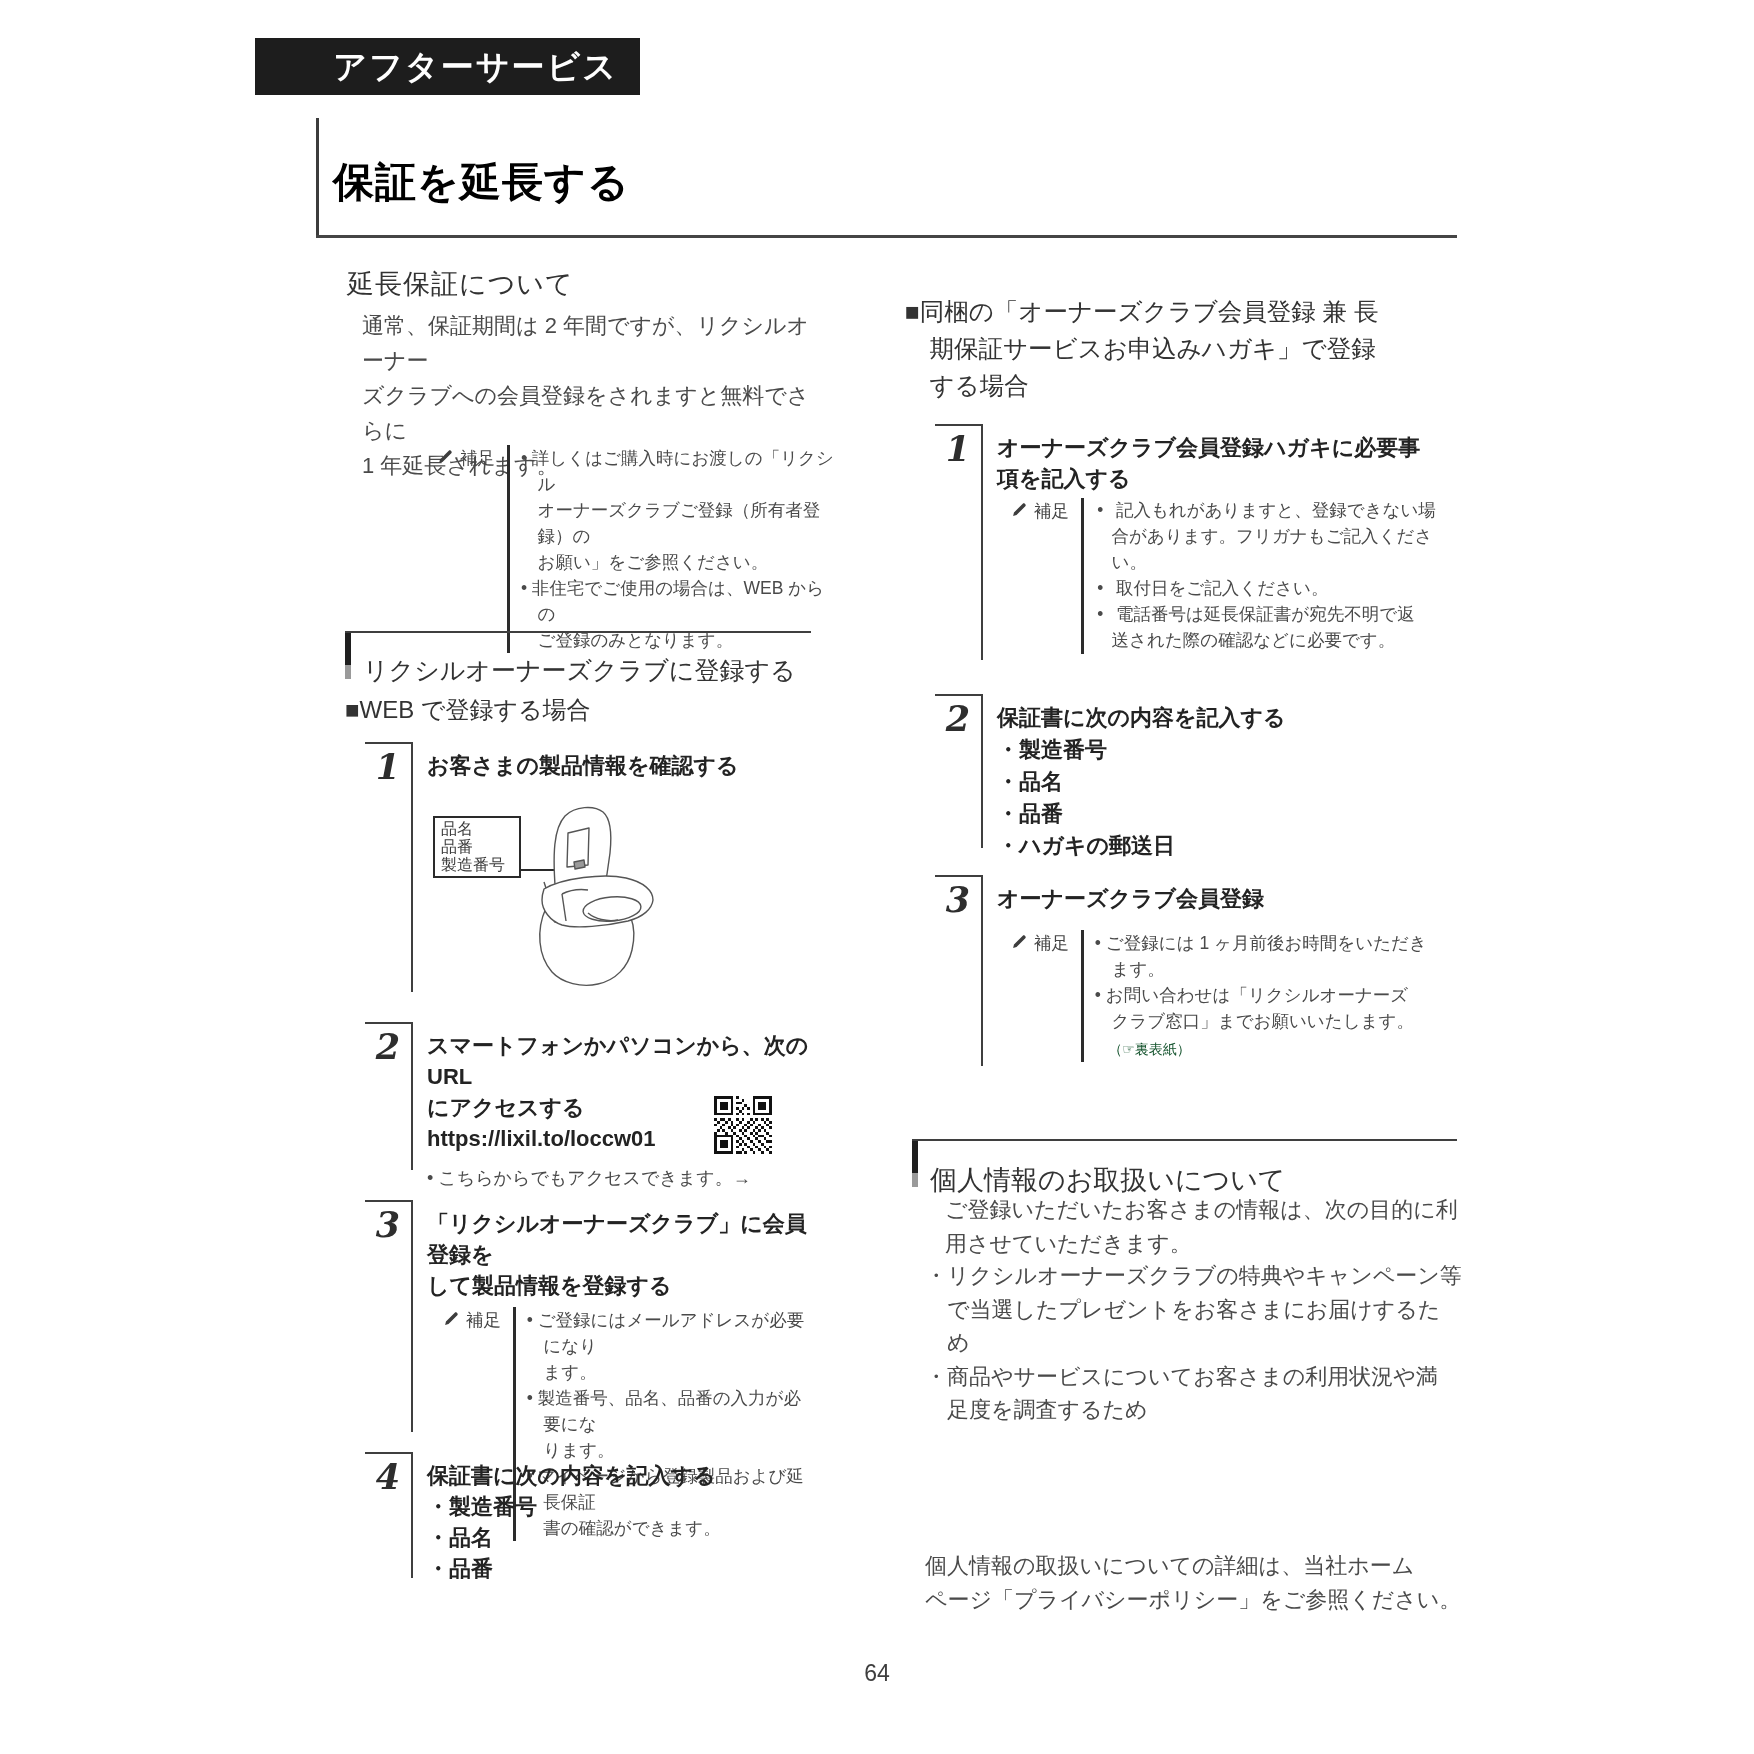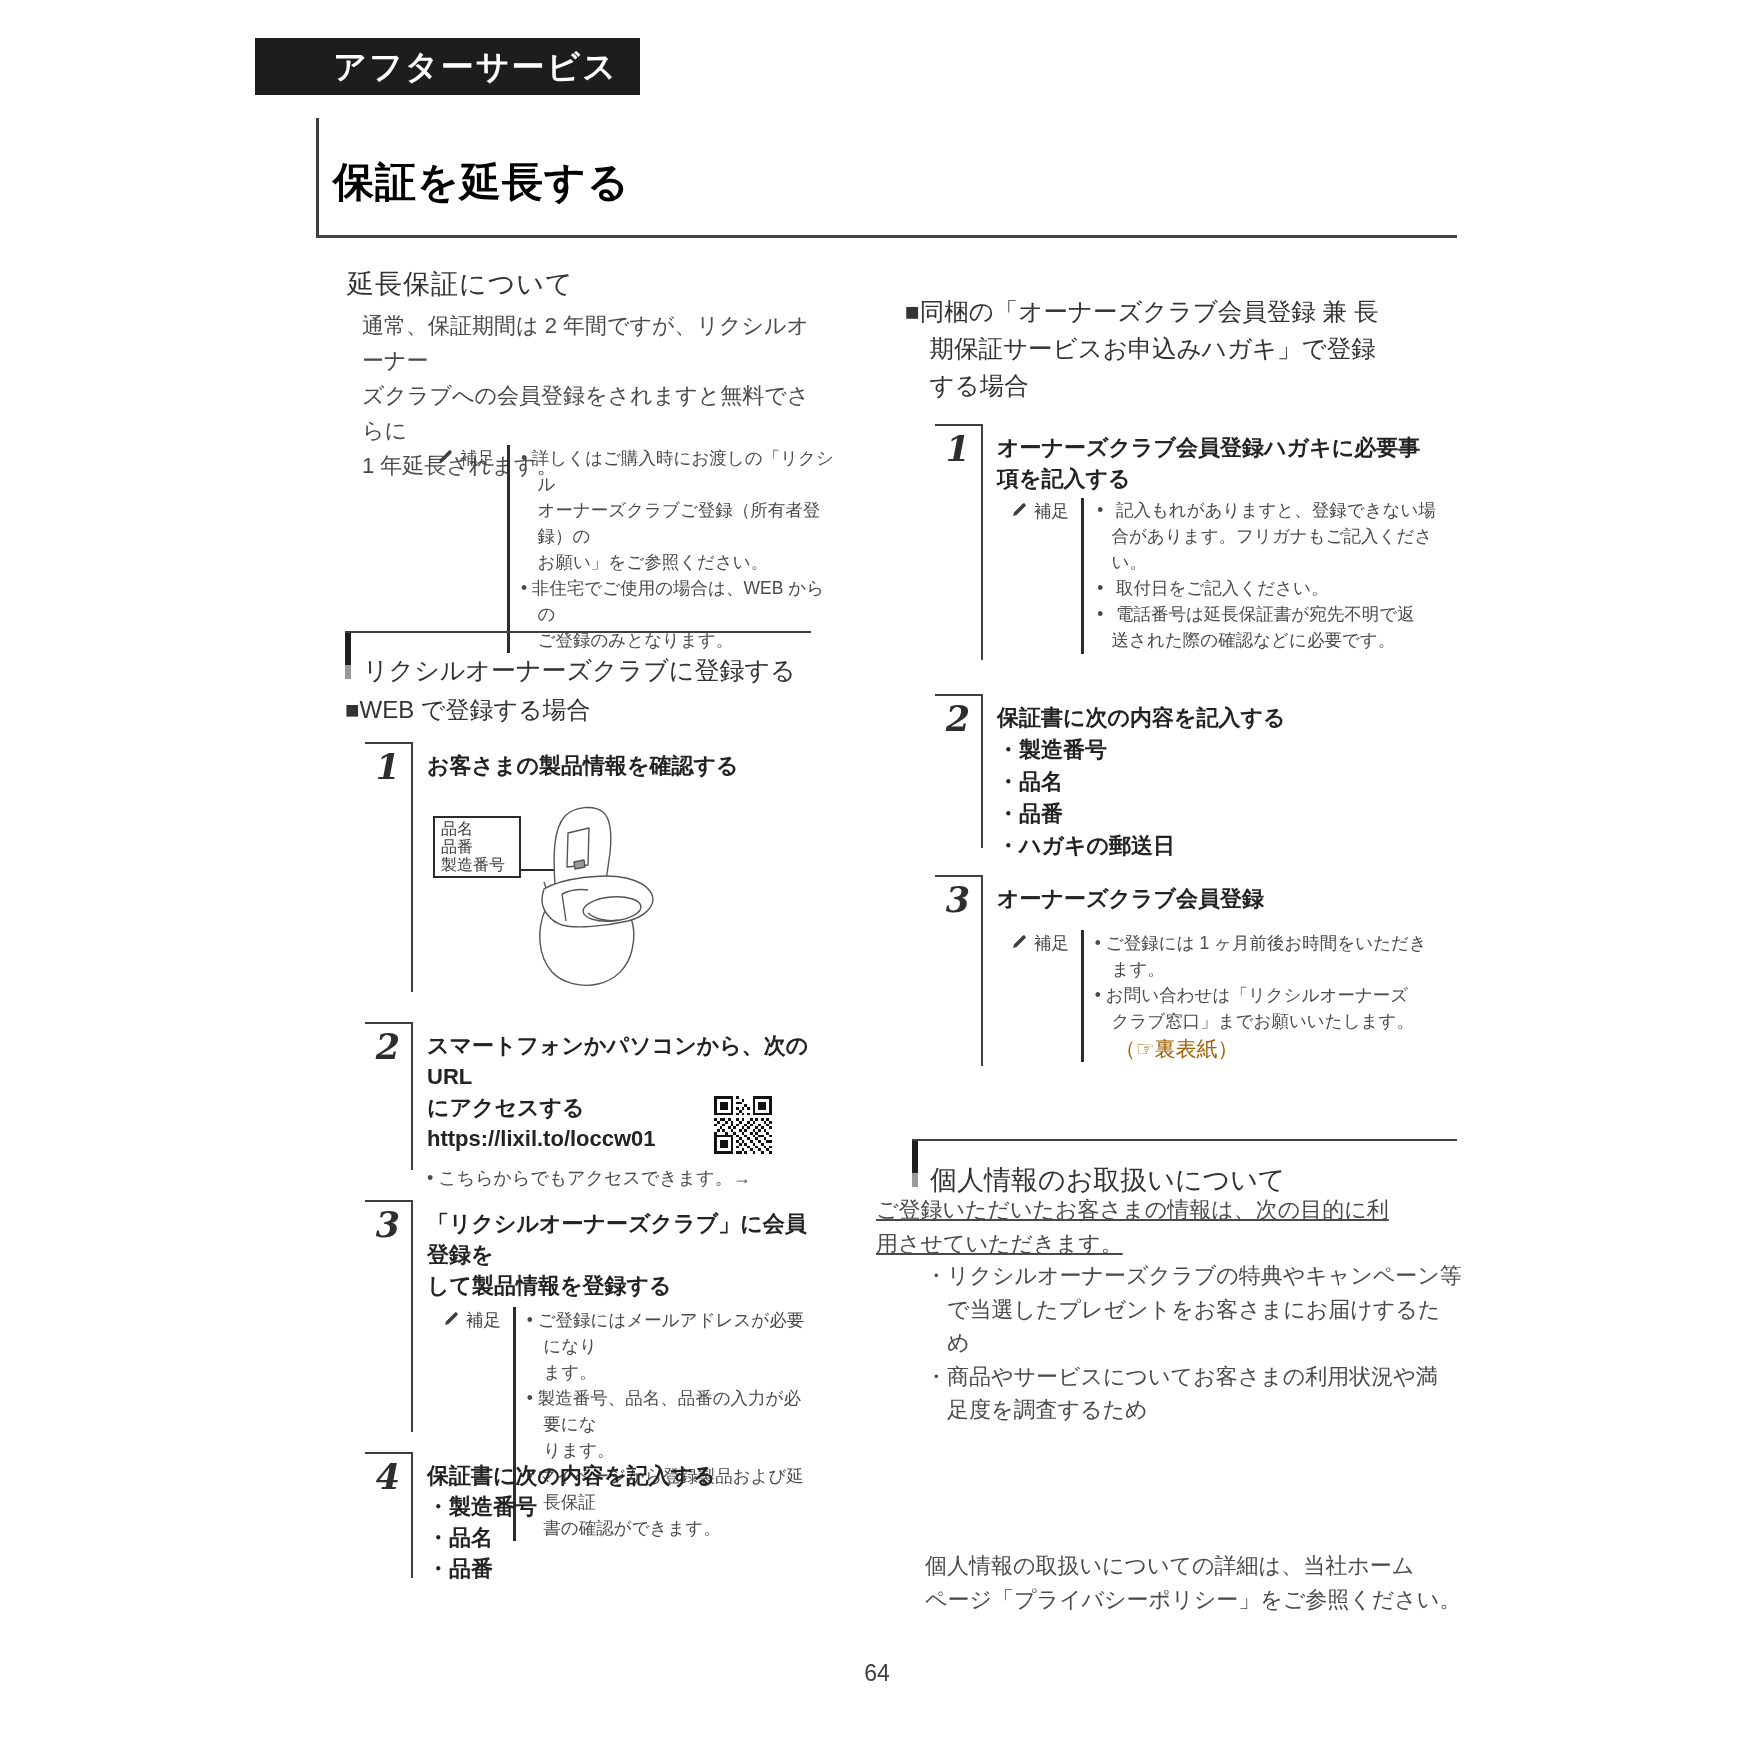--- a/index.html
+++ b/index.html
@@ -37,21 +37,21 @@
   .step-rail{position:absolute;left:46px;top:0;bottom:0;width:2px;background:#3f3f3f;}
   .step-body{position:absolute;left:62px;top:8px;right:0;}
   .step-title{font-size:22px;font-weight:700;color:#232323;line-height:31px;white-space:pre-line;}
   
   .note{display:flex;align-items:stretch;}
   .note-head{display:flex;align-items:flex-start;gap:6px;flex:0 0 64px;
     font-size:17.5px;color:#454545;padding-top:1px;}
   .note-divider{width:3px;background:#2c2c2c;margin:0 11px 0 6px;}
   .note-bullets{font-size:17.5px;line-height:26px;color:#4a4a4a;}
   .nb{white-space:pre-line;padding-left:0.95em;text-indent:-0.95em;}
-  .ref-line{font-size:21px;padding-left:0.95em;color:#a16207;margin-top:2px;}
+  .ref-line{font-size:14px;padding-left:0.95em;color:#14532d;margin-top:2px;}
   .pencil{flex:0 0 17px;margin-top:2px;}
   
   .label-box{left:433px;top:816px;width:88px;height:62px;border:2px solid #2a2a2a;
     box-sizing:border-box;font-size:16px;line-height:18px;padding:2px 6px;white-space:pre-line;color:#3c3c3c;}
   .connector{left:519px;top:869px;width:59px;height:2px;background:#2a2a2a;}
   .url-bullet{font-size:18px;color:#4a4a4a;margin-top:12px;}
   
   .pv-text{font-size:22px;line-height:33.5px;white-space:pre-line;color:#4a4a4a;}
   .pv-bullet{font-size:22px;line-height:33.5px;white-space:pre-line;color:#4a4a4a;
     padding-left:1em;text-indent:-1em;}
@@ -244,21 +244,21 @@
     </div>
   </div>
 
   <div class="abs sec-head" style="left:912px;top:1139px;width:545px;">
     <div class="sec-bar">
         <div class="b1"></div>
         <div class="b2"></div>
       </div>
     <div class="sec-title" style="font-size:27px;">個人情報のお取扱いについて</div>
   </div>
-  <div class="abs pv-text" style="left:876px;top:1193px;width:545px;text-decoration:underline;">ご登録いただいたお客さまの情報は、次の目的に利
+  <div class="abs pv-text" style="left:945px;top:1193px;width:545px;">ご登録いただいたお客さまの情報は、次の目的に利
 用させていただきます。</div>
   <div class="abs" style="left:925px;top:1259px;width:548px;">
     <div class="pv-bullet">・リクシルオーナーズクラブの特典やキャンペーン等
 で当選したプレゼントをお客さまにお届けするた
 め</div>
     <div class="pv-bullet">・商品やサービスについてお客さまの利用状況や満
 足度を調査するため</div>
   </div>
   <div class="abs pv-text" style="left:925px;top:1549px;width:545px;">個人情報の取扱いについての詳細は、当社ホーム
 ページ「プライバシーポリシー」をご参照ください。</div>

